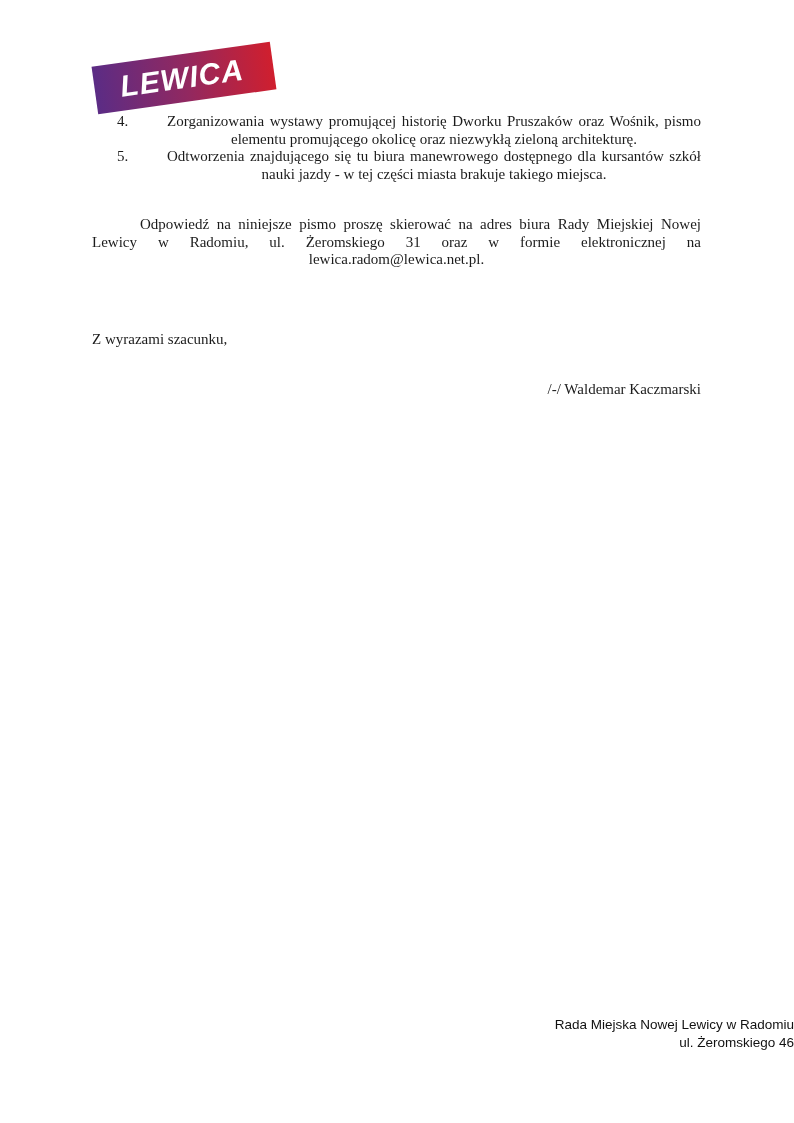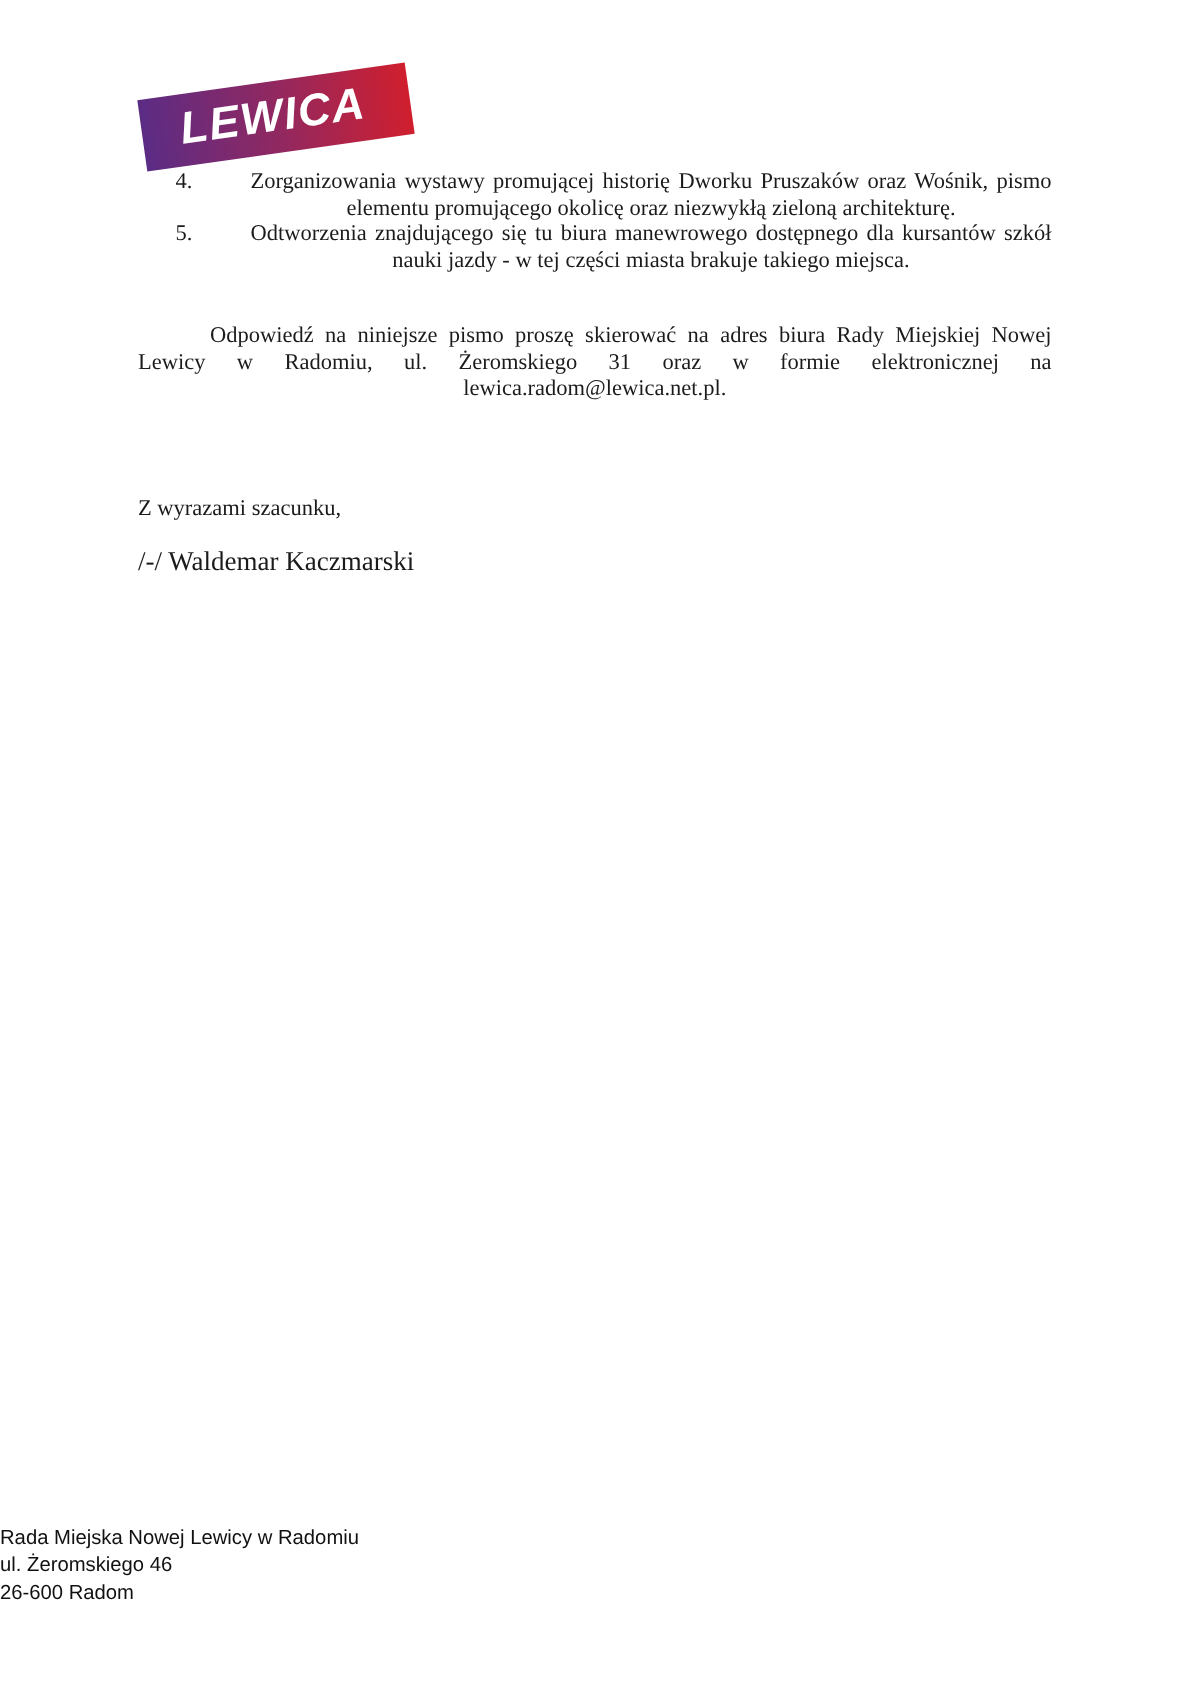--- a/index.html
+++ b/index.html
@@ -56,29 +56,29 @@
   }
   .item-text { flex: 1 1 auto; min-width: 0; }
 
   .line-just { text-align: justify; text-align-last: justify; }
   .line-left { text-align: center; }
 
   .para { top: 216px; }
   .para .indent { text-indent: 48px; }
 
   .closing-sal  { position: absolute; left: 92px; top: 331px; width: 609px; font-size: 15px; line-height: 17.7px; }
-  .closing-sig  { position: absolute; left: 92px; top: 366px; width: 609px; font-size: 18px; line-height: 17.7px; }
+  .closing-sig  { position: absolute; left: 92px; top: 381px; width: 609px; text-align: right; font-size: 15px; line-height: 17.7px; }
 
   
   .footer {
     position: absolute;
     left: 0;
     top: 1016px;
     width: 794px;
-    text-align: left;
+    text-align: right;
     font-family: "Liberation Sans", sans-serif;
     font-size: 13.5px;
     line-height: 18.3px;
     color: #111111;
   }
 </style>
 </head>
 <body>
 
 <div class="page">
@@ -112,16 +112,15 @@
     <div class="line-just">Lewicy w Radomiu, ul. Żeromskiego 31 oraz w formie elektronicznej na</div>
     <div class="line-left">lewica.radom@lewica.net.pl.</div>
   </div>
 
   <div class="closing-sal">Z wyrazami szacunku,</div>
   <div class="closing-sig">/-/ Waldemar Kaczmarski</div>
 
   <div class="footer">
     <div>Rada Miejska Nowej Lewicy w Radomiu</div>
     <div>ul. Żeromskiego 46</div>
-    <div>26-600 Radom</div>
   </div>
 
 </div>
 
 </body></html>

